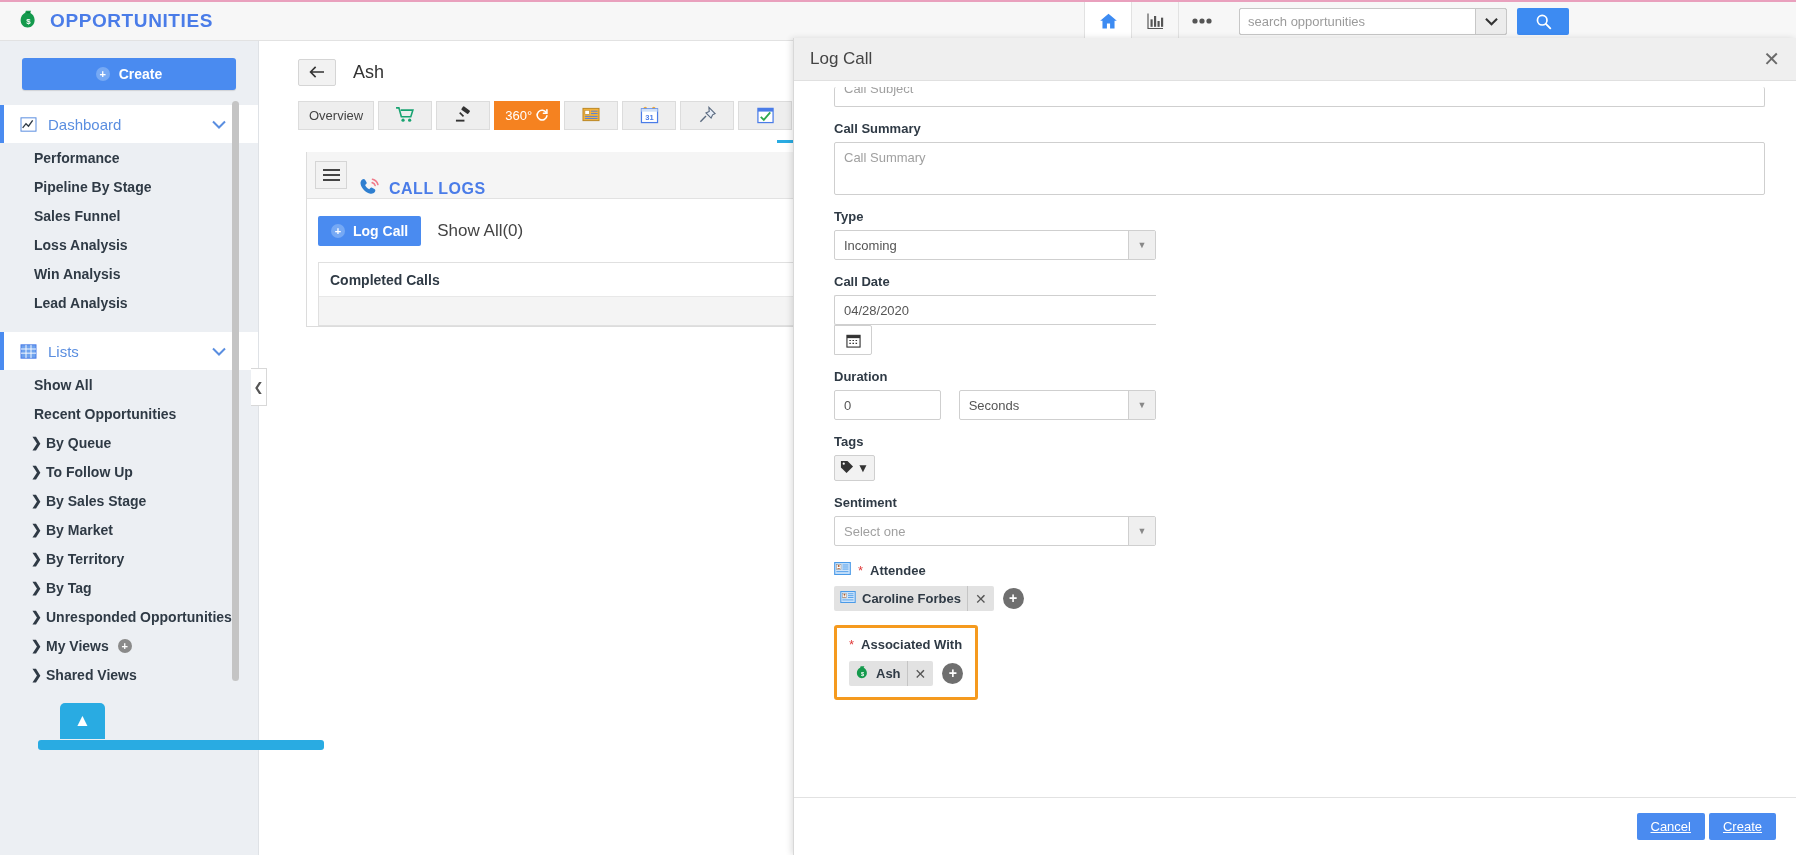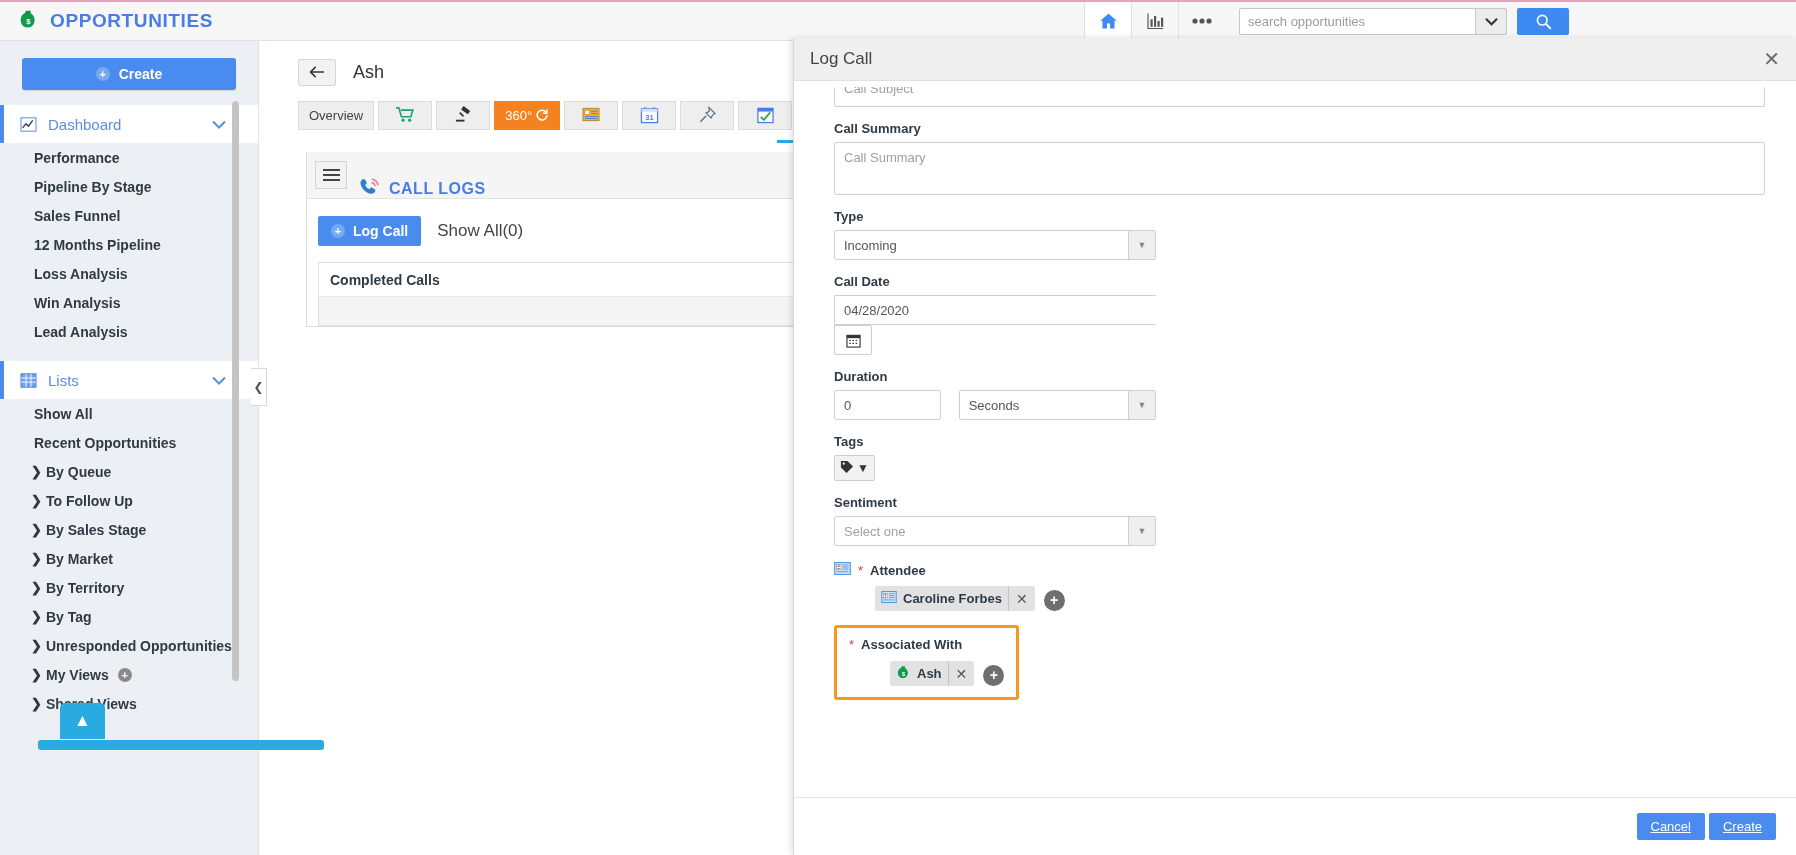--- a/index.html
+++ b/index.html
@@ -236,21 +236,21 @@
   .durrow .n { width:107px; }
   .durrow .u { width:198px; }
   .tagbtn {
     width:41px; height:26px; border:1px solid #cfcfcf; background:#f2f2f2;
     display:flex; align-items:center; justify-content:center; gap:3px;
     cursor:pointer; border-radius:2px; font-size:12px; color:#333;
   }
   .reqlabel { display:flex; align-items:center; gap:7px; margin:16px 0 8px 0; }
   .reqlabel .star { color:#e03b3b; font-size:13px; }
   .reqlabel .txt { font-size:13px; font-weight:bold; color:#2f3a45; }
-  .chiprow { display:flex; align-items:flex-end; gap:9px;margin-left:41px; }
+  .chiprow { display:flex; align-items:center; gap:9px; }
   .chip {
     display:flex; align-items:center; background:#e2e2e2; height:25px;
     padding:0 0 0 6px; border-radius:2px; font-size:13px;
     font-weight:bold; color:#2f3a45; gap:6px;
   }
   .chip .x {
     border-left:1px solid #c5c5c5; padding:0 7px; height:25px;
     display:flex; align-items:center; color:#555; font-size:14px;
     cursor:pointer; font-weight:normal;
   }
@@ -355,23 +355,20 @@
   <div class="nav-item">
       <span>Performance</span>
     </div>
   <div class="nav-item">
       <span>Pipeline By Stage</span>
     </div>
   <div class="nav-item">
       <span>Sales Funnel</span>
     </div>
   <div class="nav-item">
-      <span>12 Months Pipeline</span>
-    </div>
-  <div class="nav-item">
       <span>Loss Analysis</span>
     </div>
   <div class="nav-item">
       <span>Win Analysis</span>
     </div>
   <div class="nav-item">
       <span>Lead Analysis</span>
     </div>
 
   <div class="sec-head">

